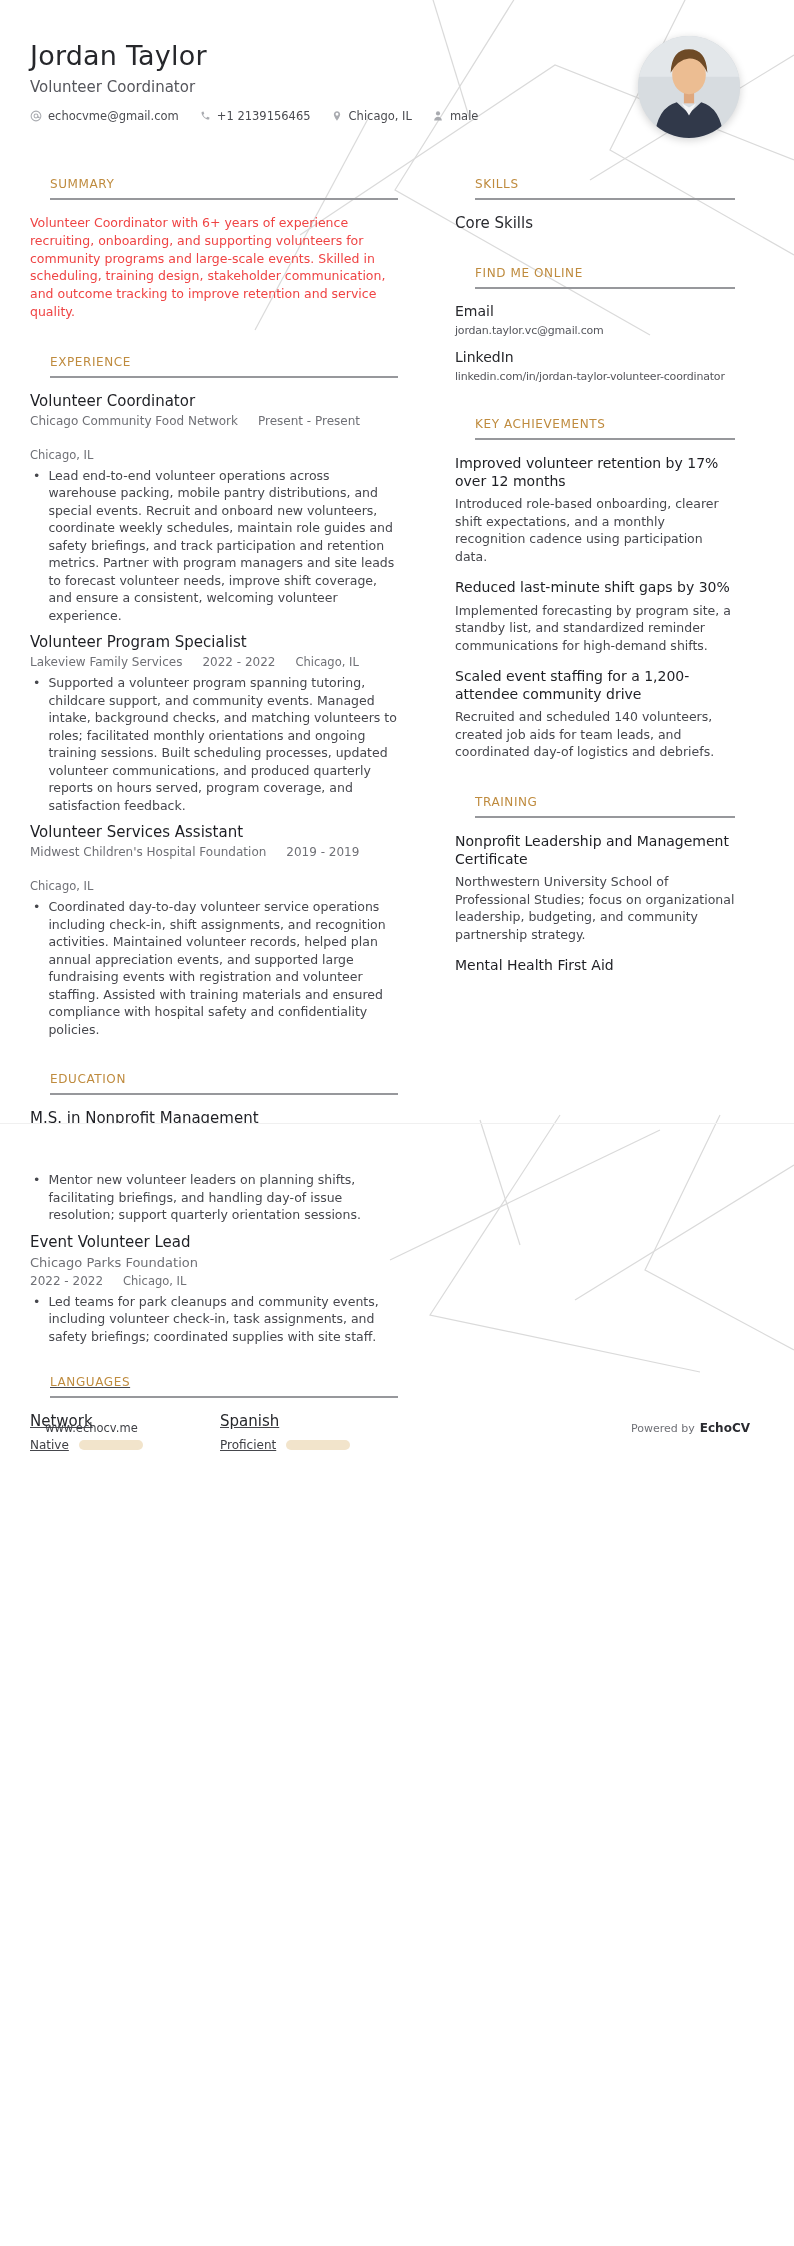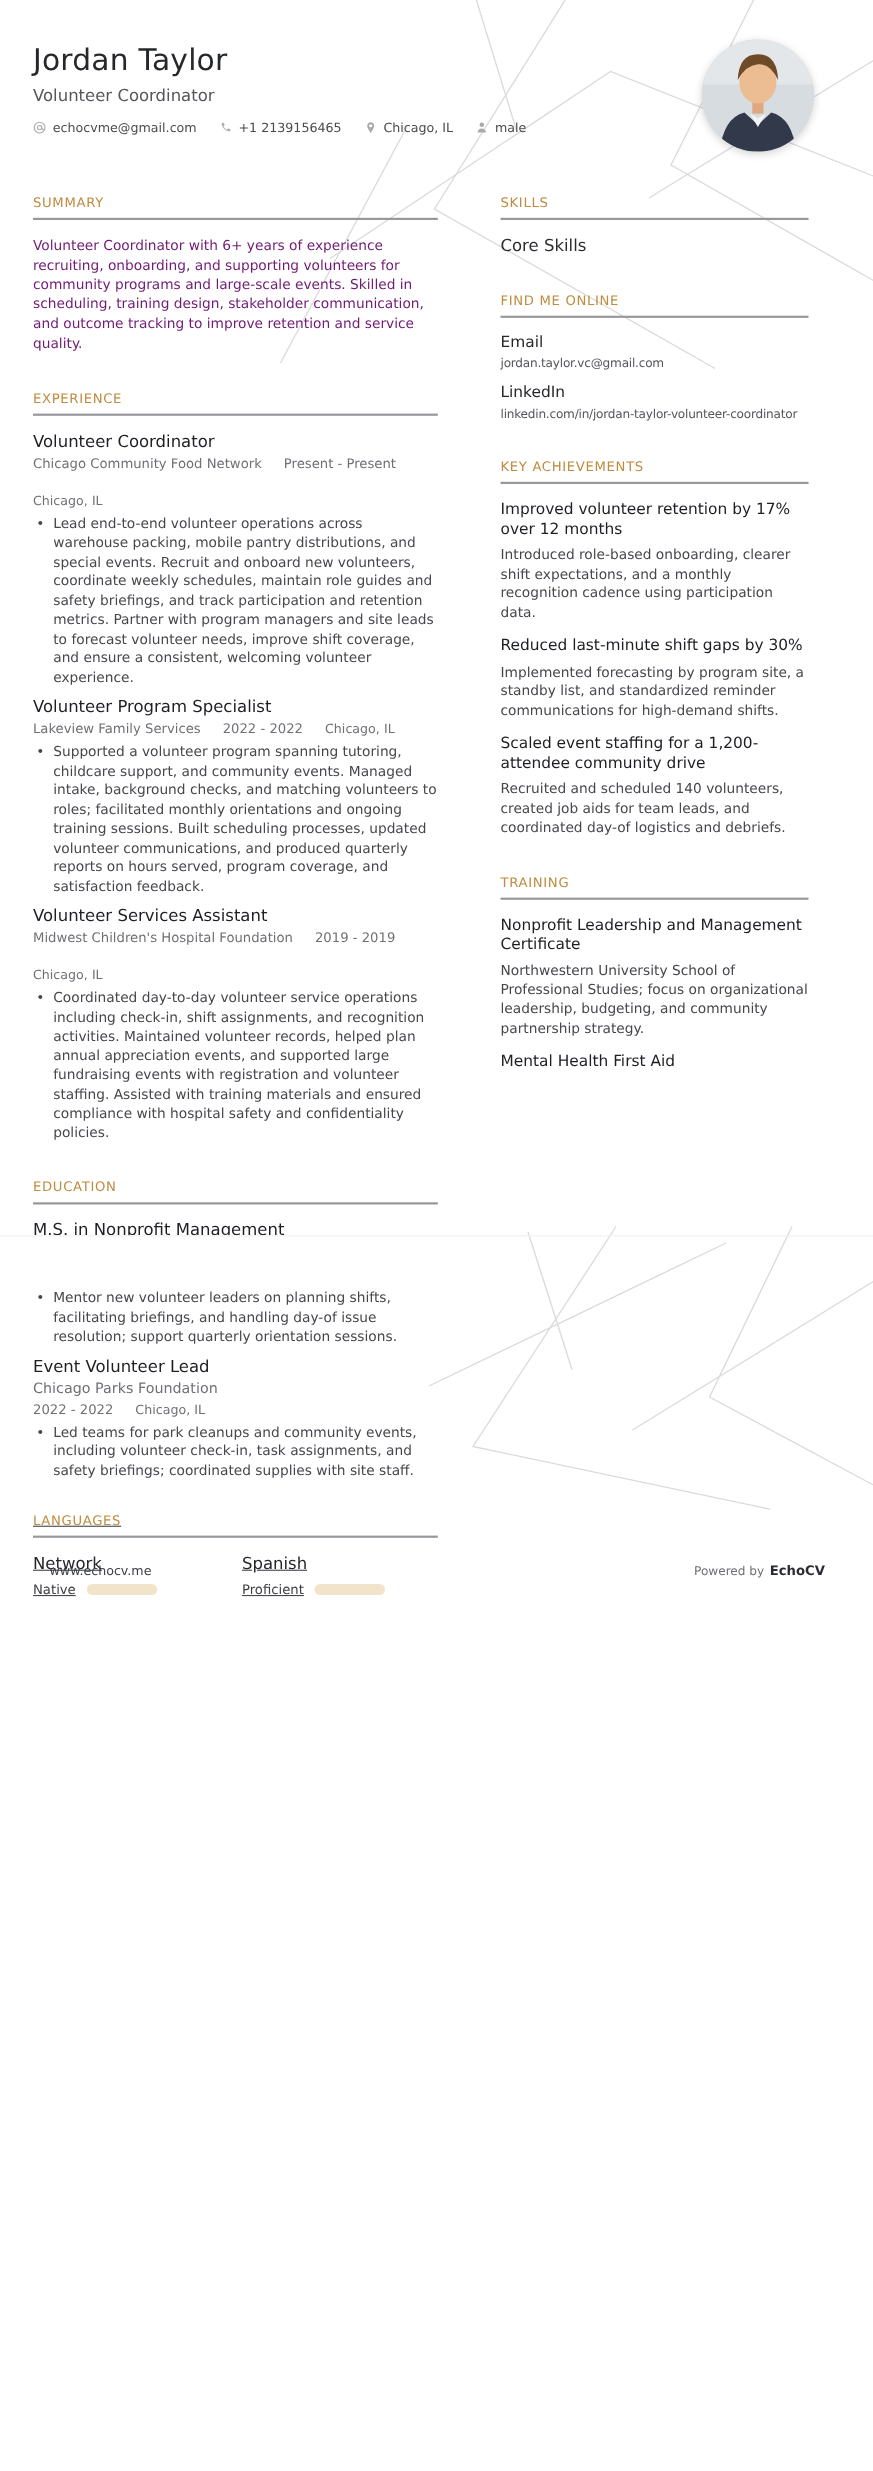--- a/index.html
+++ b/index.html
@@ -39,23 +39,23 @@
 
   
   .columns { display: flex; gap: 57px; margin-top: 54px; }
   .col-left  { width: 368px; flex: none; }
   .col-right { width: 280px; flex: none; }
 
   .section { margin-bottom: 34px; }
   .sec-head {
     font-size: 12px; letter-spacing: 0.6px; color: #bf8b3e;
     padding-bottom: 7px; border-bottom: 2px solid #97989c;
-    margin-bottom: 14px; font-weight: 400;
-  }
-  .body-text { font-size: 12.5px; line-height: 1.42; color: #701a75; }
+    margin-bottom: 14px; font-weight: 400; margin-left: 20px;
+  }
+  .body-text { font-size: 12.5px; line-height: 1.42; color: #ef4444; }
 
   
   .entry { margin-bottom: 9px; }
   .entry-title { font-size: 15px; font-weight: 500; color: #1e1f24; margin-bottom: 4px; }
   .entry-sub { font-size: 13px; color: #6f7076; margin-bottom: 4px; }
   .entry-meta { display: flex; gap: 20px; align-items: baseline; font-size: 12px;
                 color: #6f7076; margin-bottom: 5px; flex-wrap: wrap; }
   .meta-loc { font-size: 11.5px; }
   .bullets { margin-top: 2px; }
   .bullet { display: flex; gap: 8px; font-size: 12.5px; line-height: 1.4;

